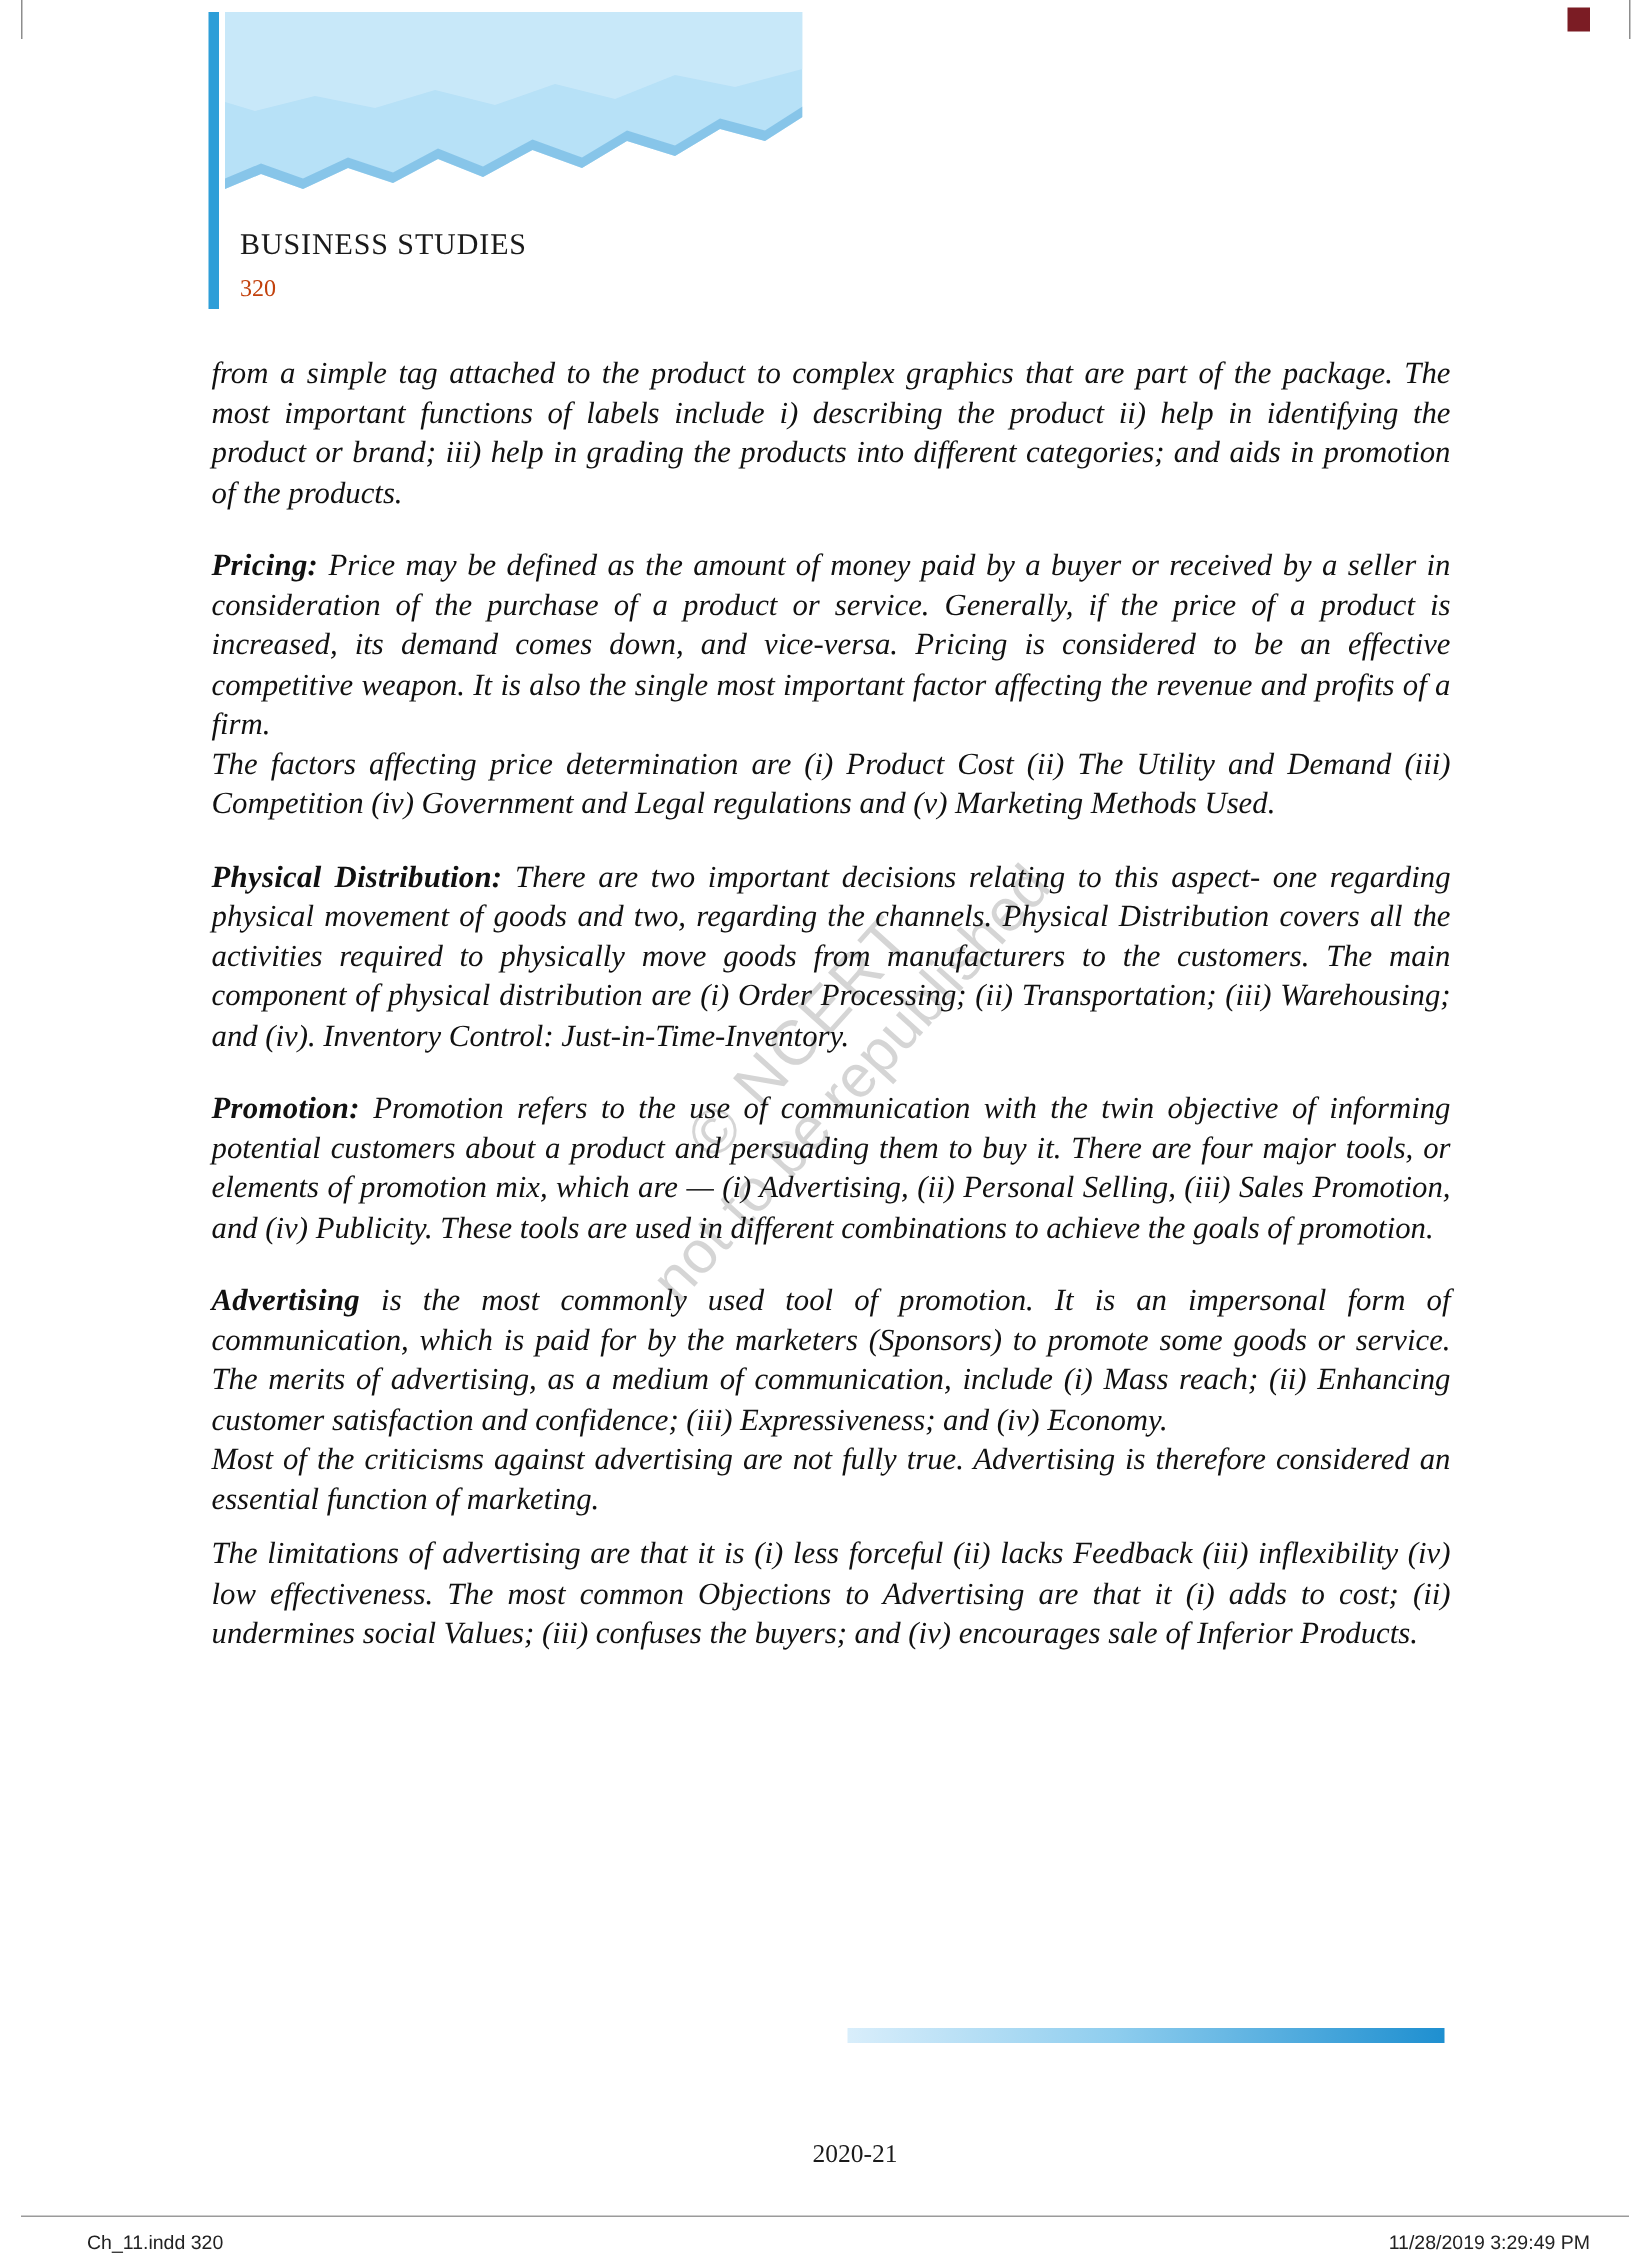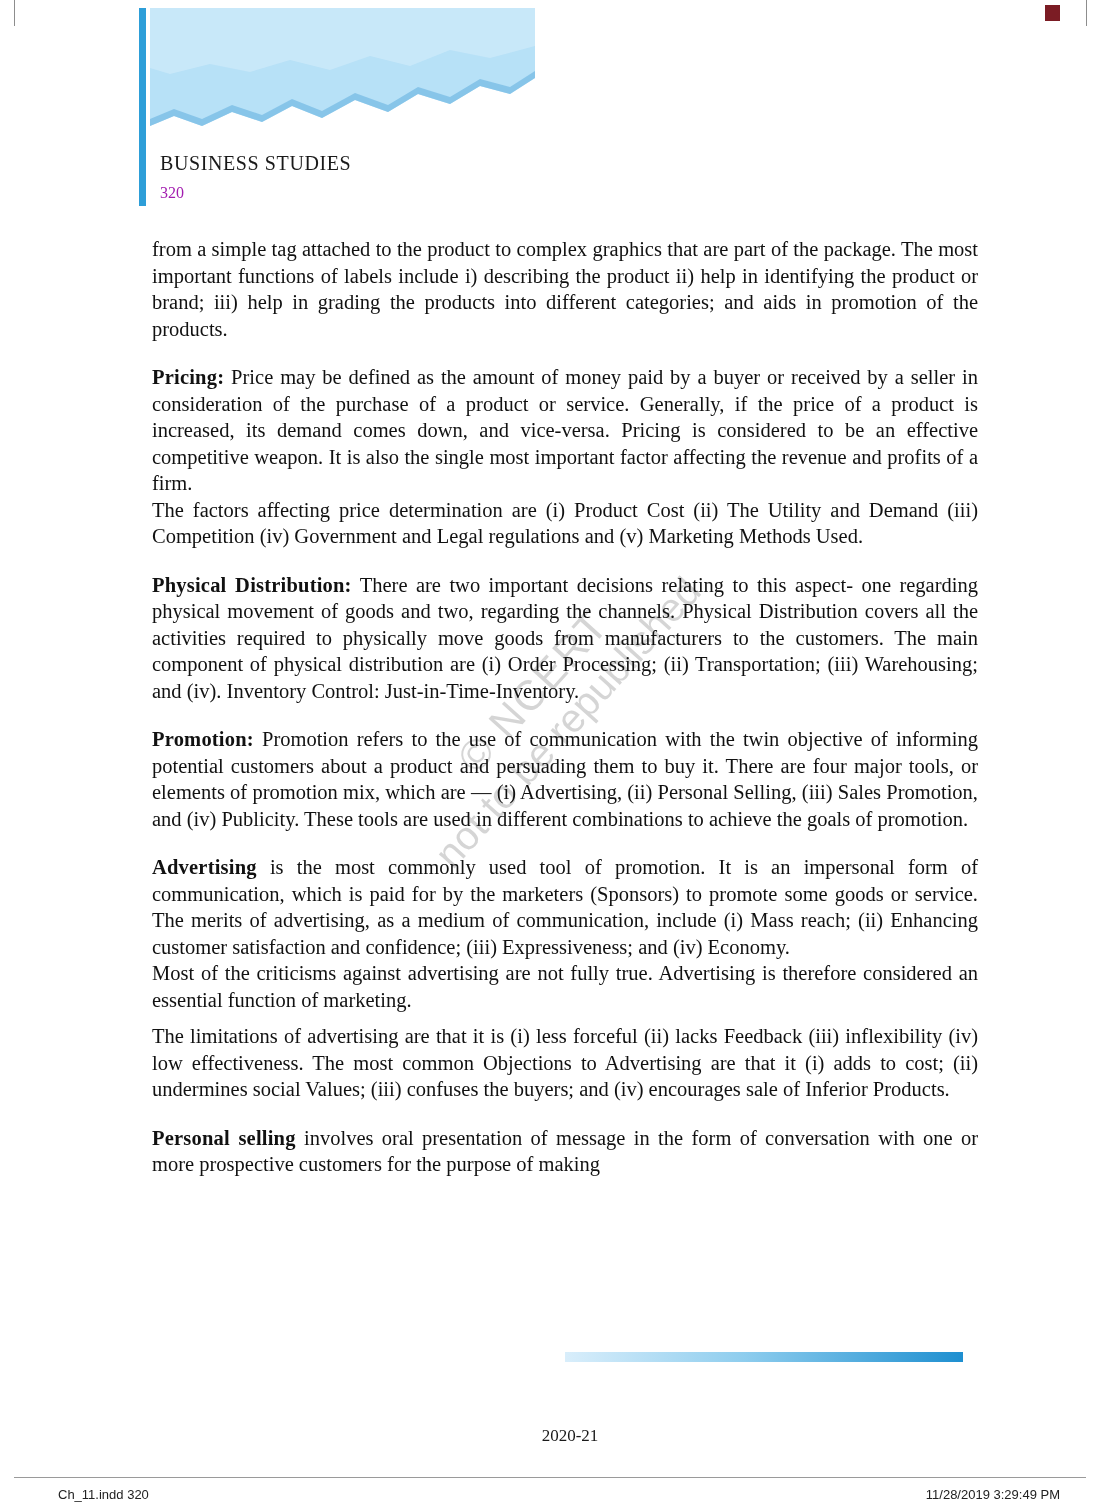--- a/index.html
+++ b/index.html
@@ -12,36 +12,36 @@
   
   .crop { position:absolute; background:#8d8d8d; }
   .crop.v-left  { left:14px; top:0; width:1px; height:26px; }
   .crop.v-right { left:1086px; top:0; width:1px; height:26px; }
   .reg-mark { position:absolute; left:1045px; top:5px; width:15px; height:16px; background:#7b1c24; }
 
   
   .header-bar { position:absolute; left:139px; top:8px; width:7px; height:198px; background:#2d9ed8; }
   .torn-wrap { position:absolute; left:150px; top:8px; width:385px; height:135px; }
   .book-title { position:absolute; left:160px; top:152px; font-size:20px; letter-spacing:0.6px; color:#1a1a1a; }
-  .page-num  { position:absolute; left:160px; top:184px; font-size:16px; color:#a21caf; }
+  .page-num  { position:absolute; left:160px; top:184px; font-size:16px; color:#c2410c; }
 
   
   .watermark {
     position:absolute; left:290px; top:660px; width:520px;
     transform:rotate(-48deg); transform-origin:center;
     text-align:center; color:rgba(125,125,125,0.32);
     font-family:"Liberation Sans", sans-serif; pointer-events:none; z-index:1;
   }
   .watermark .l1 { font-size:42px; letter-spacing:2px; }
   .watermark .l2 { font-size:40px; white-space:nowrap; }
 
   
   .content {
-    position:absolute; left:152px; top:236px; width:826px;
-    font-size:20.5px; line-height:26.5px; text-align:justify; z-index:2;
+    position:absolute; left:141px; top:236px; width:826px;
+    font-size:20.5px; line-height:26.5px; text-align:justify; z-index:2;font-style:italic;
   }
   .content p.para        { margin-top:22px; }
   .content p.para.first  { margin-top:0; }
   .content p.para.tight  { margin-top:0; }
   .content p.para.semi   { margin-top:10px; }
   .content strong.lead   { font-weight:700; letter-spacing:0.2px; }
 
   
   .gradient-bar {
     position:absolute; left:565px; top:1352px; width:398px; height:10px;
@@ -88,21 +88,20 @@
     <p class="para"><strong class="lead">Physical Distribution:</strong> <span>There are two important decisions relating to this aspect- one regarding physical movement of goods and two, regarding the channels. Physical Distribution covers all the activities required to physically move goods from manufacturers to the customers. The main component of physical distribution are (i) Order Processing; (ii) Transportation; (iii) Warehousing; and (iv). Inventory Control: Just-in-Time-Inventory.</span></p>
 
     <p class="para"><strong class="lead">Promotion:</strong> <span>Promotion refers to the use of communication with the twin objective of informing potential customers about a product and persuading them to buy it. There are four major tools, or elements of promotion mix, which are — (i) Advertising, (ii) Personal Selling, (iii) Sales Promotion, and (iv) Publicity. These tools are used in different combinations to achieve the goals of promotion.</span></p>
 
     <p class="para"><strong class="lead">Advertising</strong> <span>is the most commonly used tool of promotion. It is an impersonal form of communication, which is paid for by the marketers (Sponsors) to promote some goods or service. The merits of advertising, as a medium of communication, include (i) Mass reach; (ii) Enhancing customer satisfaction and confidence; (iii) Expressiveness; and (iv) Economy.</span></p>
 
     <p class="para tight"><strong class="lead"></strong><span>Most of the criticisms against advertising are not fully true. Advertising is therefore considered an essential function of marketing.</span></p>
 
     <p class="para semi"><strong class="lead"></strong><span>The limitations of advertising are that it is (i) less forceful (ii) lacks Feedback (iii) inflexibility (iv) low effectiveness. The most common Objections to Advertising are that it (i) adds to cost; (ii) undermines social Values; (iii) confuses the buyers; and (iv) encourages sale of Inferior Products.</span></p>
 
-    <p class="para"><strong class="lead">Personal selling</strong> <span>involves oral presentation of message in the form of conversation with one or more prospective customers for the purpose of making</span></p>
   </div>
 
   <div class="gradient-bar"></div>
   <div class="edition">2020-21</div>
   <div class="footer-rule"></div>
   <div class="footer-text left">Ch_11.indd   320</div>
   <div class="footer-text right">11/28/2019   3:29:49 PM</div>
 
 </div>
 

